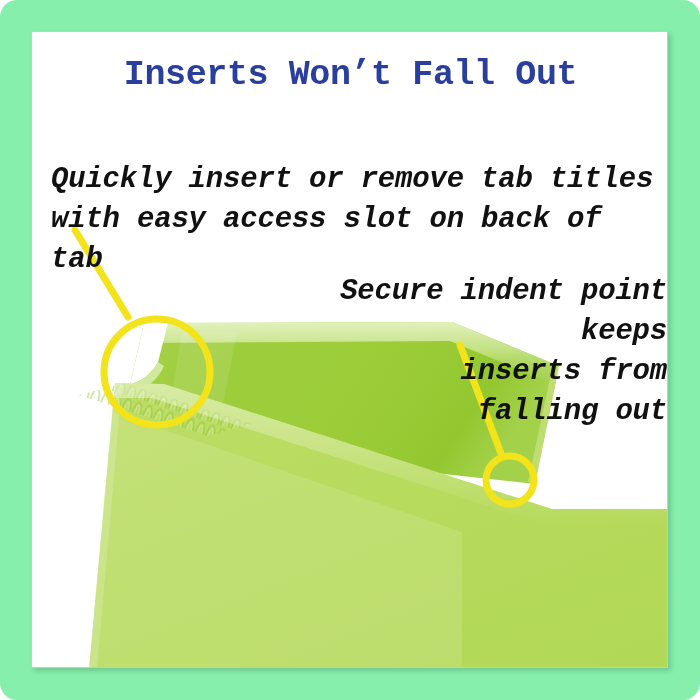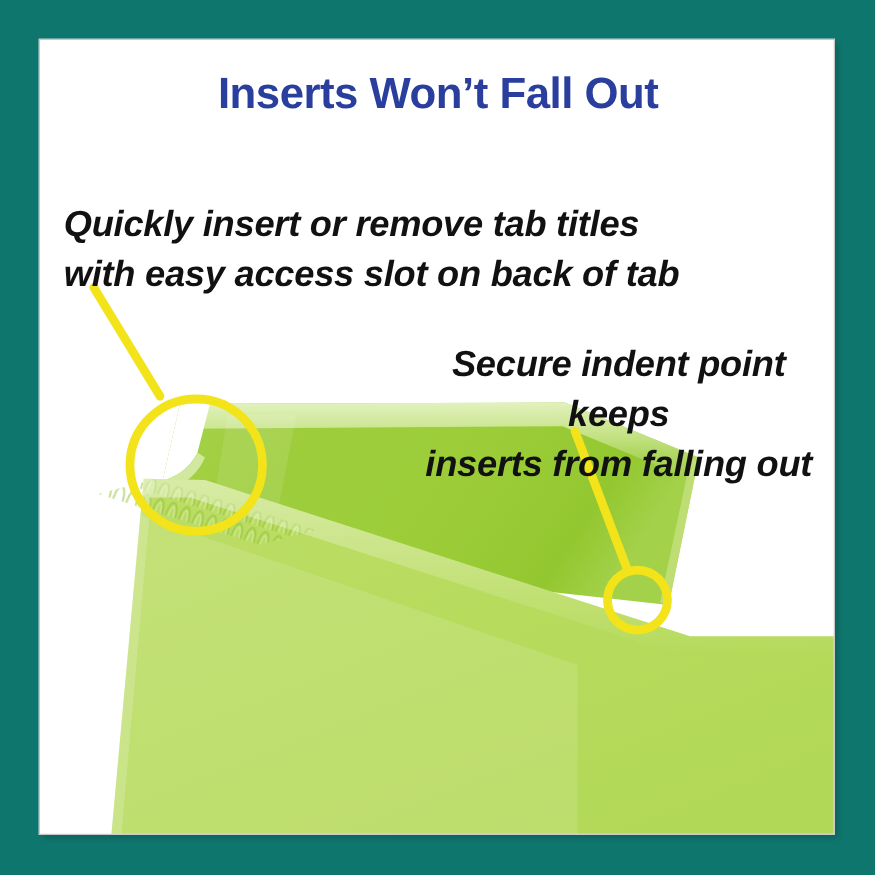--- a/index.html
+++ b/index.html
@@ -4,23 +4,24 @@
 <style>
   html, body {
     margin: 0;
     padding: 0;
     background: #ffffff;
   }
   #stage {
     position: relative;
     width: 700px;
     height: 700px;
-    background: #0f766e;
+    background: #86efac;
     overflow: hidden;
-    font-family: Liberation Sans, sans-serif;
+    font-family: Liberation Mono, monospace;
+    border-radius: 17px;
   }
   
   #card {
     position: absolute;
     left: 31px;
     top: 31px;
     width: 637px;
     height: 637px;
     background: #ffffff;
     border: 1px solid #c9c9cc;
@@ -47,21 +48,21 @@
     position: absolute;
     color: #111111;
     font-size: 29px;
     font-weight: bold;
     font-style: italic;
     line-height: 1.38;
     letter-spacing: -0.2px;
     white-space: pre-line;
   }
   #caption-left  { left: 19px;  top: 128px; text-align: left; }
-  #caption-right { left: 291px; top: 240px; text-align: center; }
+  #caption-right { left: 291px; top: 240px; text-align: right; }
 
   
   #photo {
     position: absolute;
     left: 0; top: 0;
     width: 637px;
     height: 637px;
   }
   #photo svg { display: block; }
 

